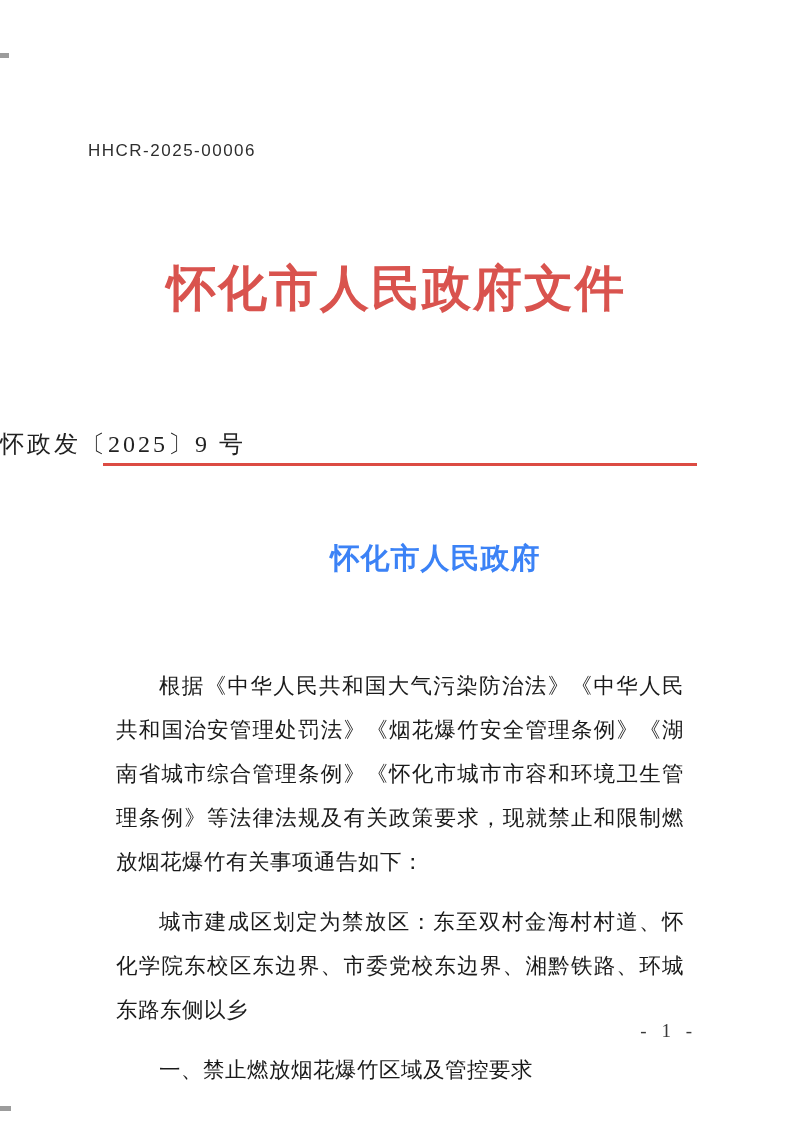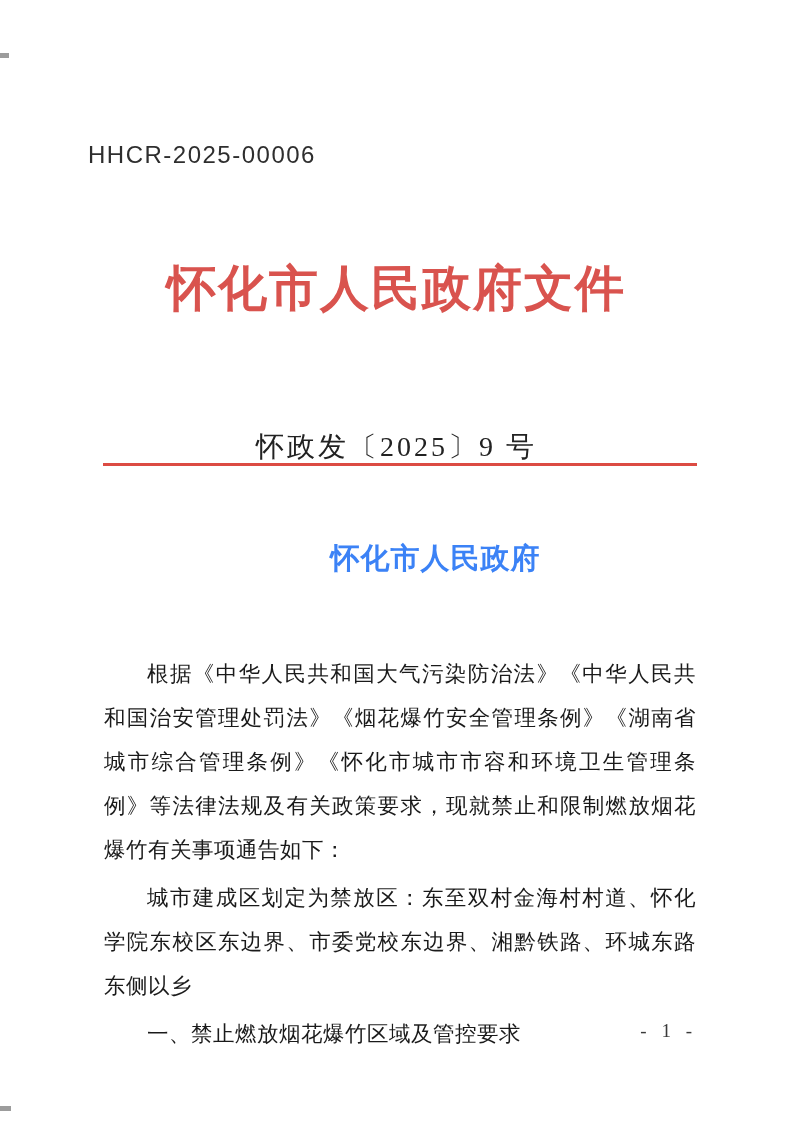--- a/index.html
+++ b/index.html
@@ -14,21 +14,21 @@
     background: #ffffff;
     overflow: hidden;
     font-family: "Liberation Serif", "DejaVu Serif", serif;
     color: #1f1f1f;
   }
   .doc-code {
     position: absolute;
     left: 88px;
     top: 141px;
     font-family: "Liberation Sans", "DejaVu Sans", sans-serif;
-    font-size: 24px;
+    font-size: 17px;
     font-weight: 400;
     letter-spacing: 1.5px;
     color: #2e2e2e;
   }
   .masthead {
     position: absolute;
     top: 256px;
     left: 0;
     width: 100%;
     margin: 0;
@@ -36,22 +36,21 @@
     font-size: 49px;
     font-weight: bold;
     letter-spacing: 2px;
     font-family: "Liberation Serif", "DejaVu Serif", serif;
   }
   .doc-number {
     position: absolute;
     top: 428px;
     left: 0;
     width: 100%;
-    text-align: center;
-    font-size: 28px;
+    font-size: 24px;
     letter-spacing: 3px;
     color: #222222;
   }
   .red-rule {
     position: absolute;
     top: 463px;
     left: 103px;
     width: 594px;
     height: 0;
     margin: 0;
@@ -77,21 +76,21 @@
     top: 648px;
     left: 100px;
     width: 600px;
     font-size: 21.5px;
     line-height: 44px;
     letter-spacing: 0.5px;
     text-align: justify;
     color: #1a1a1a;
   }
   .para {
-    margin: 4px;
+    margin: 16px;
     text-indent: 2em;
   }
   .page-number {
     position: absolute;
     top: 1020px;
     right: 96px;
     font-size: 19px;
     letter-spacing: 5px;
     color: #3a3a3a;
   }

